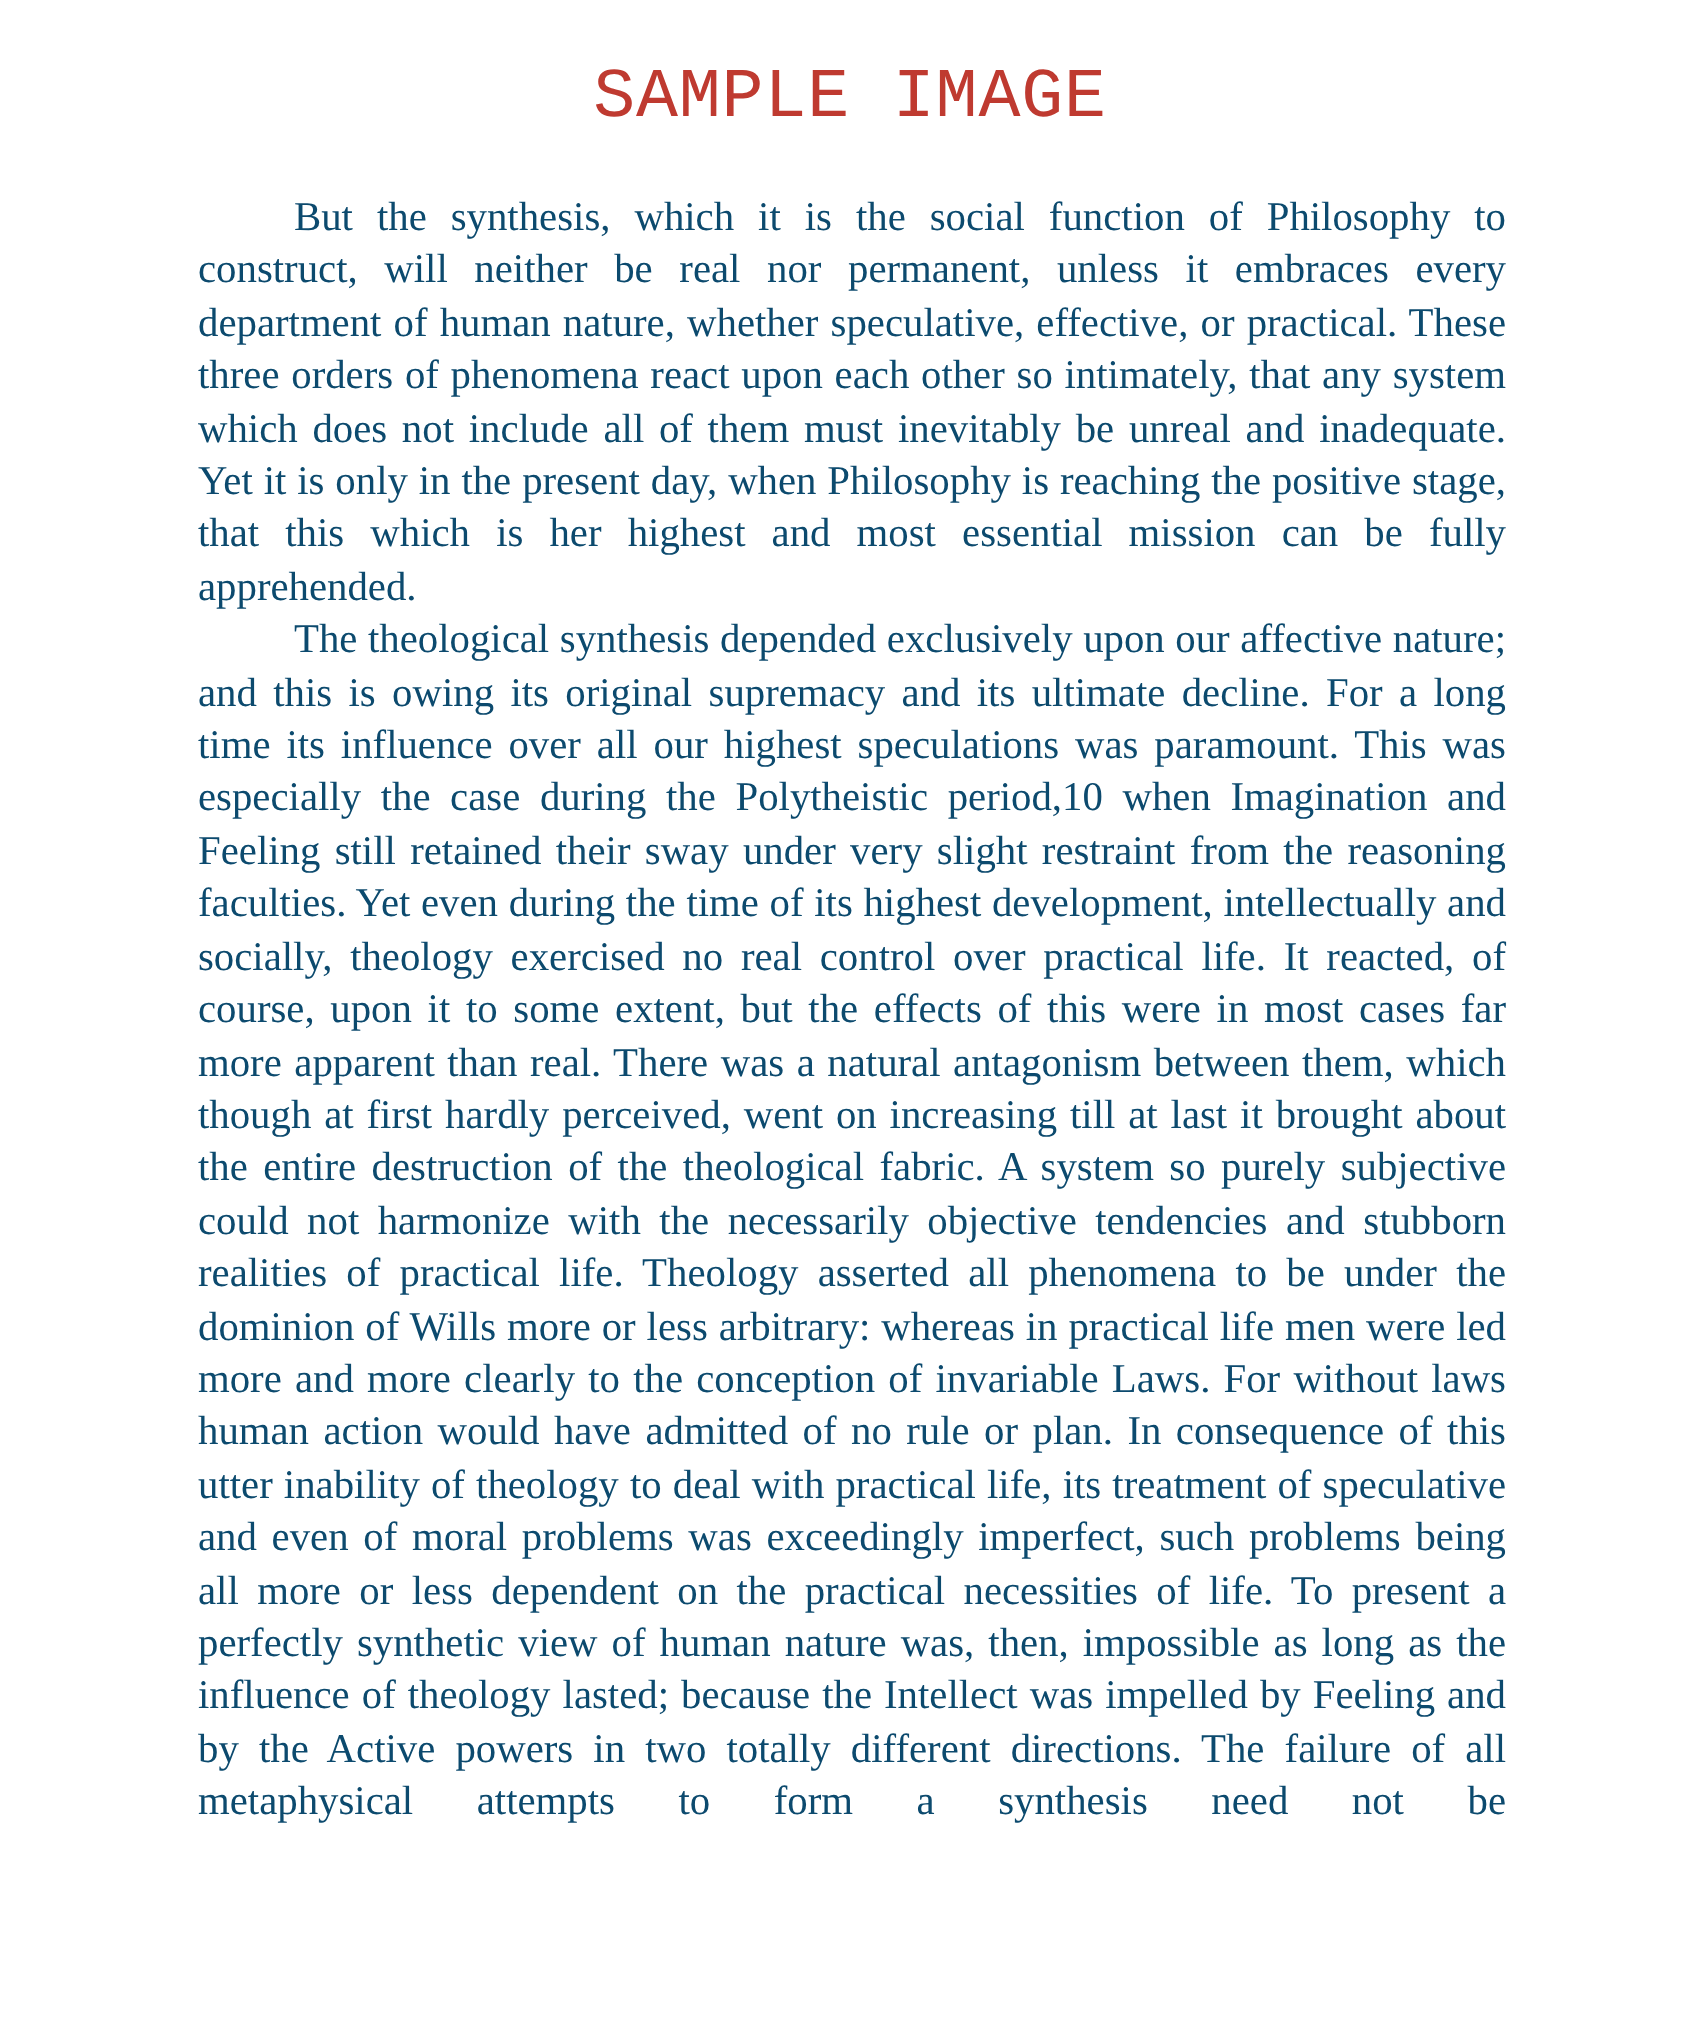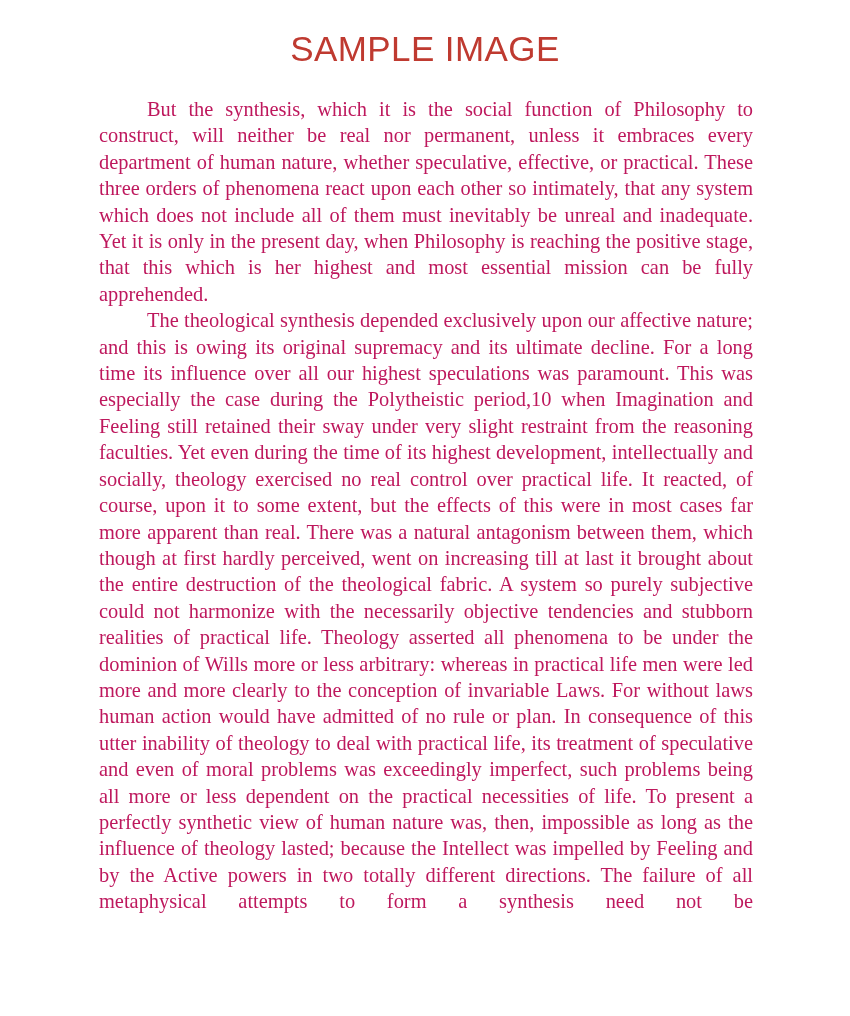--- a/index.html
+++ b/index.html
@@ -19,21 +19,21 @@
     background: #ffffff;
     overflow: hidden;
     box-sizing: border-box;
   }
   .doc-title {
     position: absolute;
     top: 29px;
     left: 0;
     width: 850px;
     text-align: center;
-    font-family: Liberation Sans, sans-serif;
+    font-family: Liberation Mono, monospace;
     font-size: 35px;
     font-weight: 400;
     letter-spacing: 0.4px;
     color: #bf3a30;
     line-height: 1.15;
     white-space: pre;
   }
   .body-column {
     position: absolute;
     left: 99px;
@@ -41,21 +41,21 @@
     width: 654px;
   }
   .para {
     margin: 0;
     padding: 0;
     text-align: justify;
     text-justify: inter-word;
     text-indent: 48px;
     font-size: 20.4px;
     line-height: 26.4px;
-    color: #be185d;
+    color: #0c4a6e;
     word-spacing: 0.1px;
     hyphens: none;
   }
   .para:last-child {
     text-align: justify;
   }
   
   .para.clipped::after {
     content: "";
     display: inline-block;

